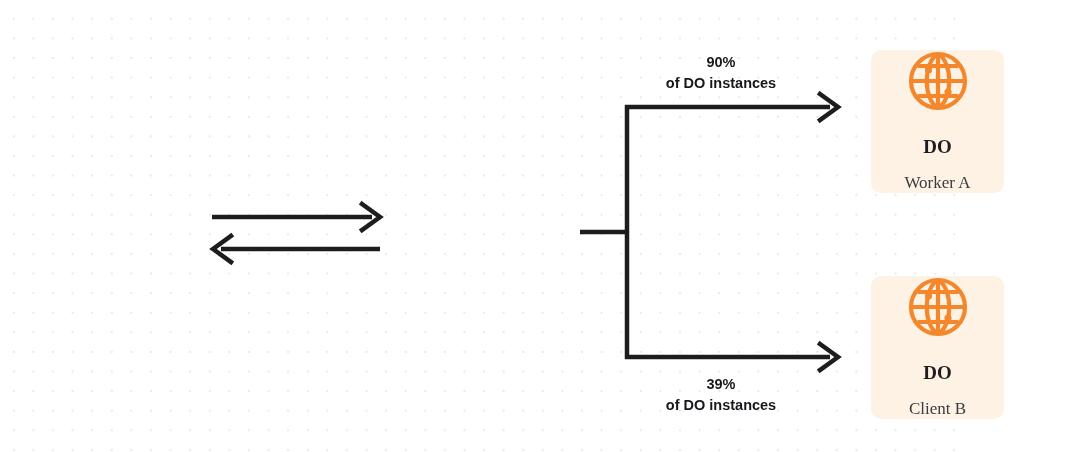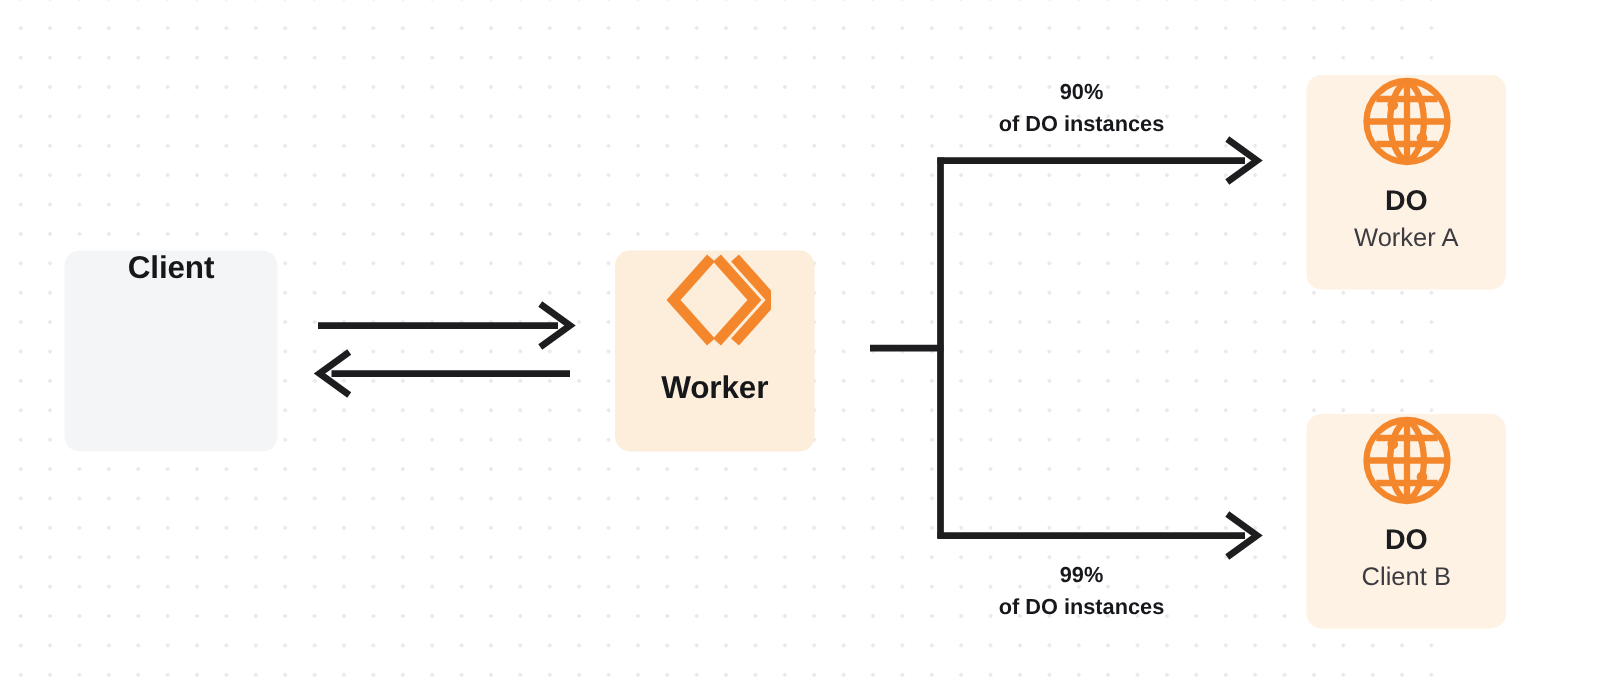--- a/index.html
+++ b/index.html
@@ -24,22 +24,23 @@
     background-position: 4px 9px;
   }
 
   
   .node {
     position: absolute;
     border-radius: 10px;
     display: flex;
     flex-direction: column;
     align-items: center;
-    justify-content: flex-start;
+    justify-content: space-between;
     box-sizing: border-box;
+    font-family: Liberation Serif, serif;
   }
 
   .node-client {
     left: 43px;
     top: 167px;
     width: 142px;
     height: 134px;
     background: #f4f5f7;
   }
   .node-client .title {
@@ -160,41 +161,25 @@
       <polyline points="820,344 838,357 820,370" fill="none" stroke="#1d1d1f" stroke-width="4.5" stroke-linecap="square" stroke-linejoin="miter"></polyline>
     </g>
   </svg>
 
   <div class="edge-label label-top">
     <span class="pct">90%</span>
     <span class="sub">of DO instances</span>
   </div>
 
   <div class="edge-label label-bottom">
-    <span class="pct">99%</span>
+    <span class="pct">39%</span>
     <span class="sub">of DO instances</span>
   </div>
 
-  <div class="node node-client">
-    <span class="title">Client</span>
-  </div>
-
-  <div class="node node-worker">
-    <span class="icon-wrap">
-      <svg width="74" height="66" viewBox="0 0 74 66" xmlns="http://www.w3.org/2000/svg">
-
-        <polyline points="34,5 9,33 34,61" fill="none" stroke="#f4872c" stroke-width="7" stroke-linecap="butt" stroke-linejoin="miter"></polyline>
-
-        <polyline points="38,5 63,33 38,61" fill="none" stroke="#f4872c" stroke-width="7" stroke-linecap="butt" stroke-linejoin="miter"></polyline>
-
-        <polyline points="50,5 75,33 50,61" fill="none" stroke="#f4872c" stroke-width="7" stroke-linecap="butt" stroke-linejoin="miter"></polyline>
-      </svg>
-    </span>
-    <span class="title">Worker</span>
-  </div>
+
 
   <div class="node node-do node-do-a">
     <span class="icon-wrap">
       <svg width="62" height="62" viewBox="0 0 62 62" xmlns="http://www.w3.org/2000/svg">
         <g fill="none" stroke="#f4872c" stroke-width="4.2">
           <circle cx="31" cy="31" r="27"></circle>
 
           <line x1="4" y1="31" x2="58" y2="31"></line>
 
           <line x1="10.5" y1="16" x2="51.5" y2="16"></line>

